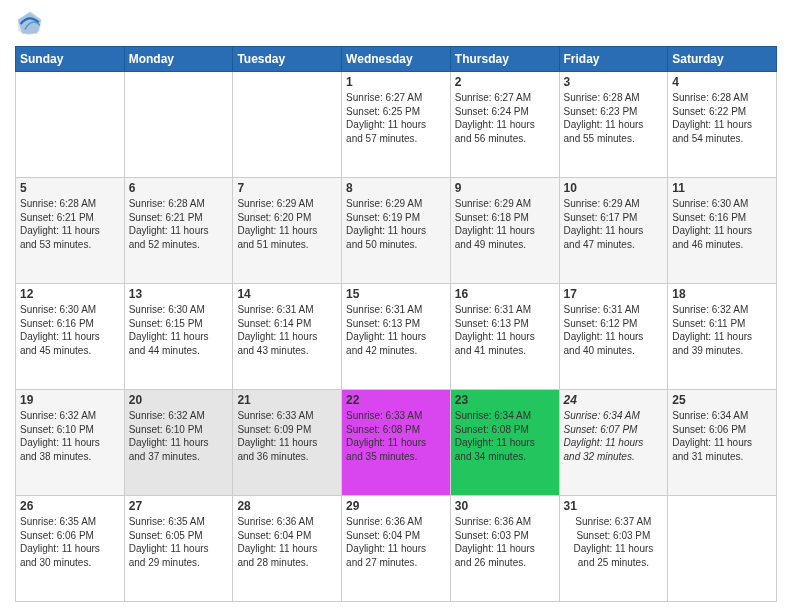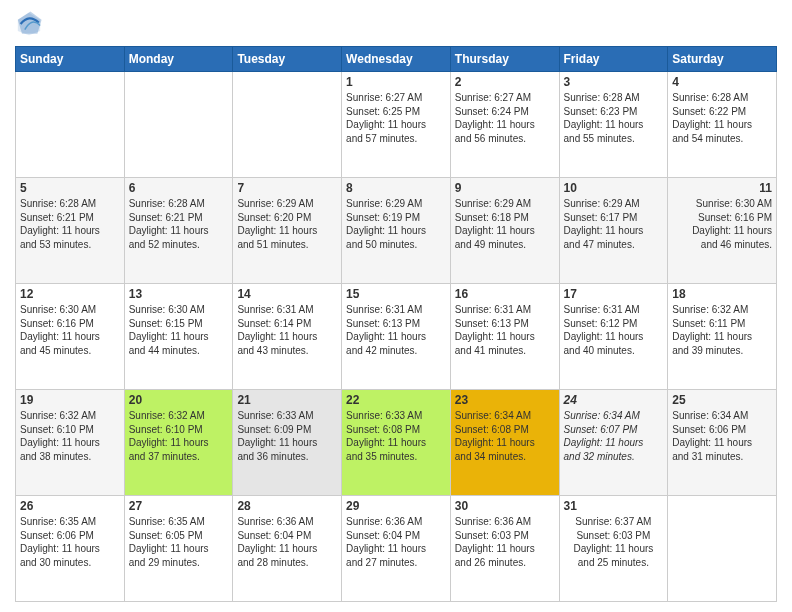--- a/index.html
+++ b/index.html
@@ -205,21 +205,21 @@
 Daylight: 11 hours
 and 49 minutes.</div>
           </td>
           <td style="background: rgb(245, 245, 245);">
             <span class="day-num">10</span>
             <div class="day-info" style="white-space: pre-line;">Sunrise: 6:29 AM
 Sunset: 6:17 PM
 Daylight: 11 hours
 and 47 minutes.</div>
           </td>
-          <td style="background: rgb(245, 245, 245); text-align: right;">
+          <td style="background: rgb(245, 245, 245);">
             <span class="day-num">11</span>
             <div class="day-info" style="white-space: pre-line;">Sunrise: 6:30 AM
 Sunset: 6:16 PM
 Daylight: 11 hours
 and 46 minutes.</div>
           </td>
         </tr>
         <tr>
           <td>
             <span class="day-num">12</span>
@@ -272,42 +272,42 @@
           </td>
         </tr>
         <tr>
           <td style="background: rgb(245, 245, 245);">
             <span class="day-num">19</span>
             <div class="day-info" style="white-space: pre-line;">Sunrise: 6:32 AM
 Sunset: 6:10 PM
 Daylight: 11 hours
 and 38 minutes.</div>
           </td>
-          <td style="background: #bef264;">
+          <td style="background: #e5e5e5;">
             <span class="day-num">20</span>
             <div class="day-info" style="white-space: pre-line;">Sunrise: 6:32 AM
 Sunset: 6:10 PM
 Daylight: 11 hours
 and 37 minutes.</div>
           </td>
           <td style="background: #e5e5e5;">
             <span class="day-num">21</span>
             <div class="day-info" style="white-space: pre-line;">Sunrise: 6:33 AM
 Sunset: 6:09 PM
 Daylight: 11 hours
 and 36 minutes.</div>
           </td>
-          <td style="background: #bef264; margin-top: 42px;">
+          <td style="background: #d946ef; margin-top: 42px;">
             <span class="day-num">22</span>
             <div class="day-info" style="white-space: pre-line;">Sunrise: 6:33 AM
 Sunset: 6:08 PM
 Daylight: 11 hours
 and 35 minutes.</div>
           </td>
-          <td style="background: #eab308;">
+          <td style="background: #22c55e;">
             <span class="day-num">23</span>
             <div class="day-info" style="white-space: pre-line;">Sunrise: 6:34 AM
 Sunset: 6:08 PM
 Daylight: 11 hours
 and 34 minutes.</div>
           </td>
           <td style="background: rgb(245, 245, 245); font-style: italic;">
             <span class="day-num">24</span>
             <div class="day-info" style="white-space: pre-line;">Sunrise: 6:34 AM
 Sunset: 6:07 PM

